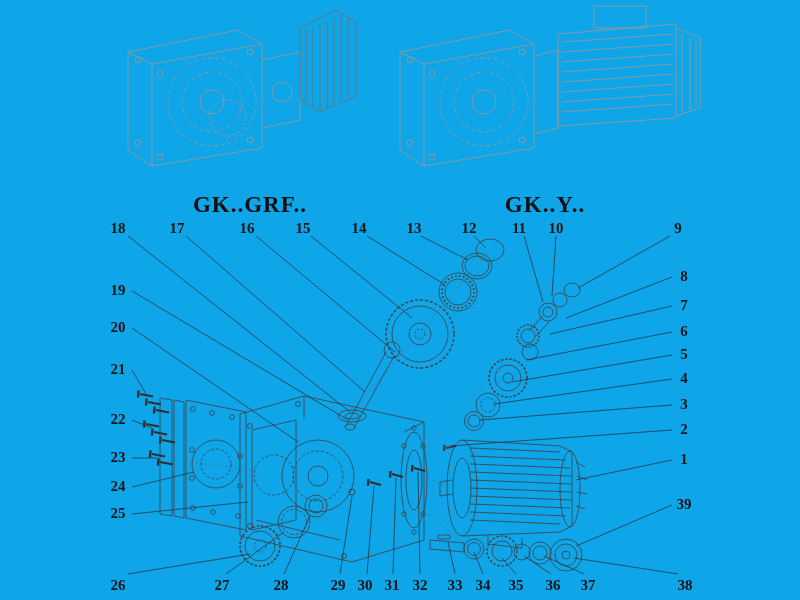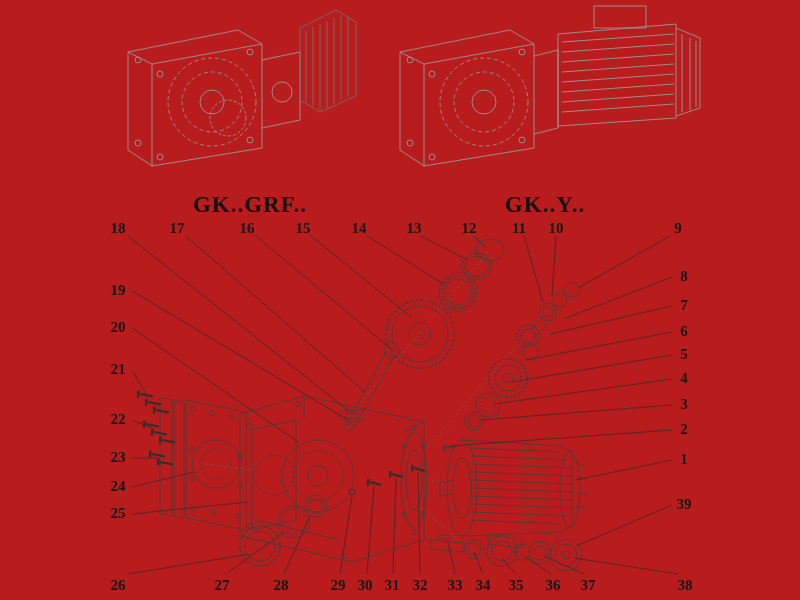--- a/index.html
+++ b/index.html
@@ -1,16 +1,16 @@
 <!DOCTYPE html>
 <html><head>
 <meta charset="utf-8">
 <style>
   html,body{margin:0;padding:0;background:#ffffff;}
-  .stage{position:relative;width:800px;height:600px;background:#b91c1c;overflow:hidden;
+  .stage{position:relative;width:800px;height:600px;background:#0ea5e9;overflow:hidden;
          font-family:"Liberation Serif","DejaVu Serif",serif;}
   svg text.callout{font-family:"Liberation Serif","DejaVu Serif",serif;font-weight:700;
                    font-size:15px;fill:#161616;}
   svg text.variant{font-family:"Liberation Serif","DejaVu Serif",serif;font-weight:700;
                    font-size:23px;fill:#101010;letter-spacing:1px;}
 </style>
 </head>
 <body>
 
 <div class="stage">

